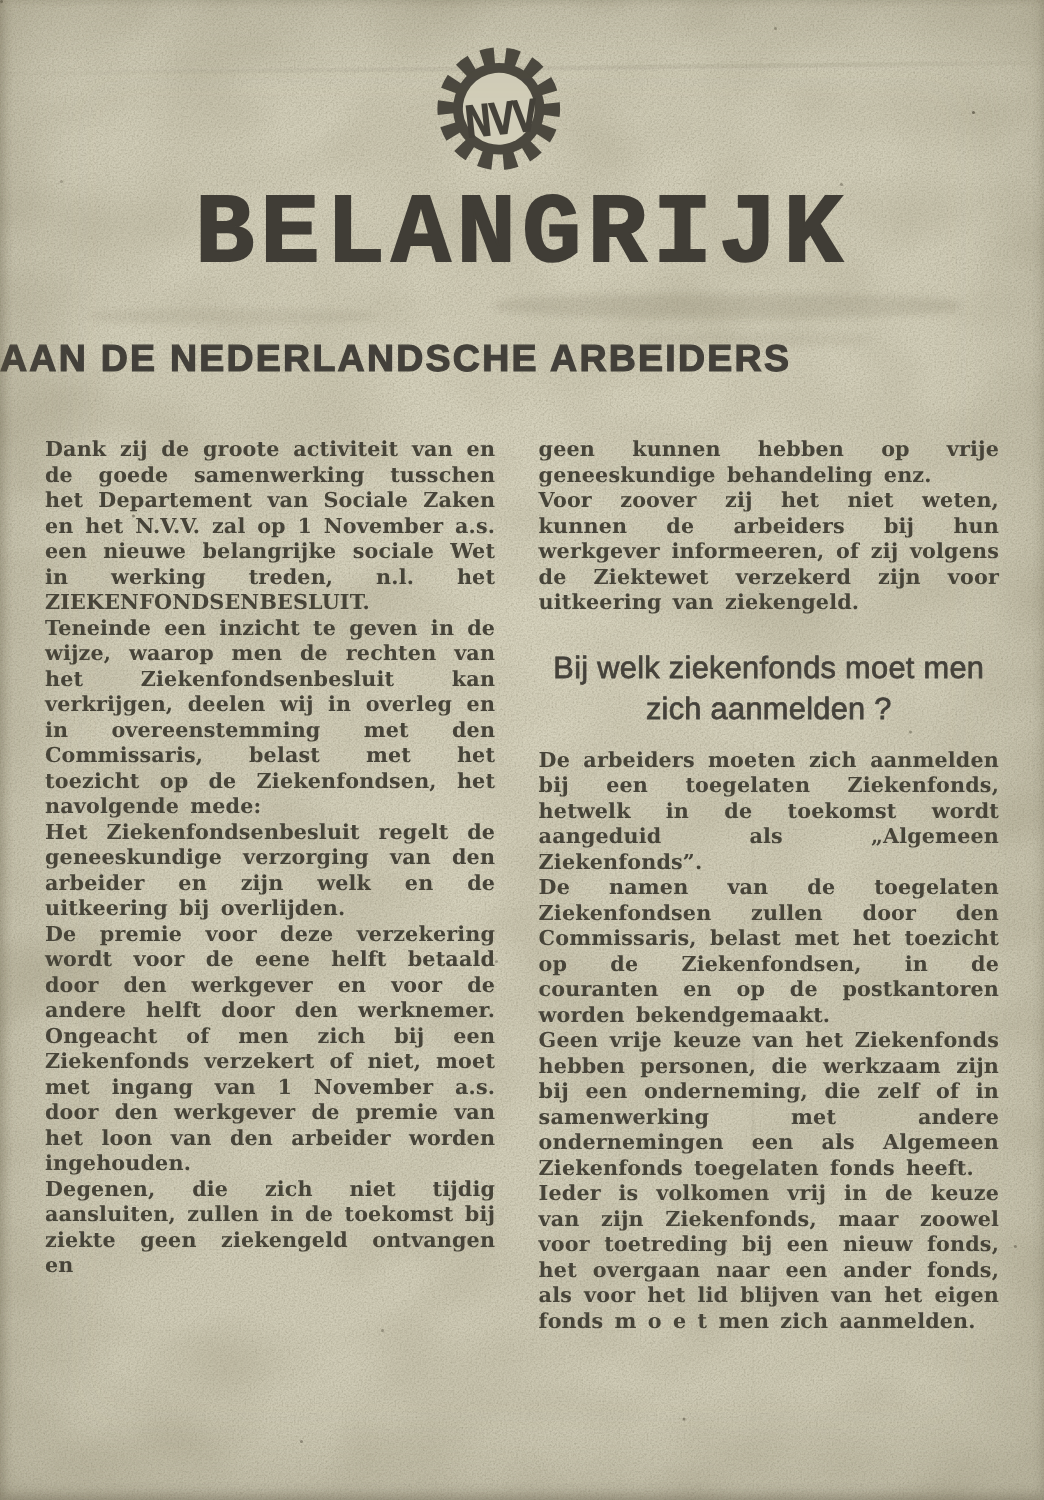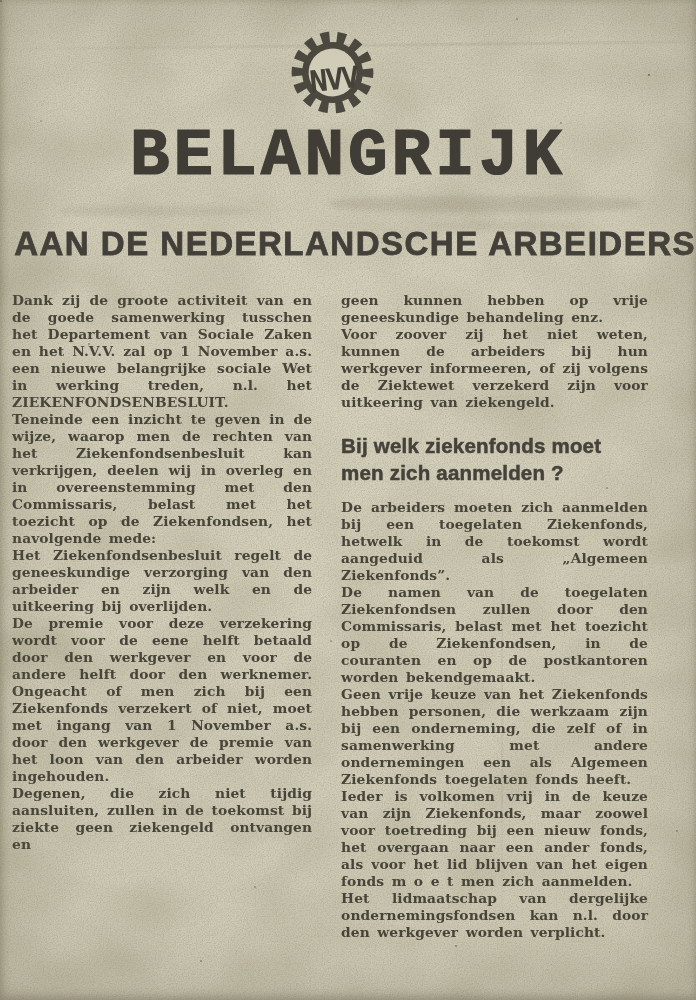--- a/index.html
+++ b/index.html
@@ -21,40 +21,40 @@
   .gear-body{fill:#4b483f;}
   .gear-inner{fill:#d2ceb9;}
   .logo text{font-family:"DejaVu Sans", sans-serif;font-weight:bold;fill:#45423a;letter-spacing:-2px;}
 
   .title{
     position:absolute;top:124px;left:0;width:100%;margin:0;text-align:center;
     font-family:Liberation Mono, monospace;font-weight:bold;font-size:66px;line-height:1;
     letter-spacing:4px;color:#403d36;-webkit-text-stroke:1.2px #403d36;
   }
   .subtitle{
-    position:absolute;top:227px;left:0;width:100%;margin:0;text-align:right;
-    font-family:"Liberation Sans", sans-serif;font-weight:bold;font-size:33px;line-height:1;
+    position:absolute;top:227px;left:0;width:100%;margin:0;text-align:left;
+    font-family:"Liberation Sans", sans-serif;font-weight:bold;font-size:25px;line-height:1;
     letter-spacing:1.5px;color:#43403a;-webkit-text-stroke:0.8px #43403a;
   }
 
-  .columns{position:absolute;top:292px;left:12px;width:636px;display:flex;gap:29px;}
+  .columns{position:absolute;top:292px;left:30px;width:636px;display:flex;gap:29px;}
   .col{min-width:0;}
   .col-left{width:307px;}
   .col-right{width:314px;}
   .col p{
     margin:0;text-align:justify;
     font-size:13.8px;line-height:17px;font-weight:bold;
     word-spacing:2.6px;letter-spacing:0.1px;color:#474439;
     hyphens:auto;
   }
   .section-heading{
     margin:21px 0 13px 0;
-    font-family:"Liberation Sans", sans-serif;font-weight:bold;
+    font-family:"Liberation Sans", sans-serif;font-weight:normal;
     font-size:20.5px;line-height:27px;letter-spacing:0.2px;
-    color:#45423b;-webkit-text-stroke:0.5px #45423b;
+    color:#45423b;text-align:center;-webkit-text-stroke:0.5px #45423b;
   }
 
   .crease{position:absolute;pointer-events:none;background:linear-gradient(to bottom, rgba(96,90,70,.0), rgba(96,90,70,.35), rgba(96,90,70,.0));}
   .crease-h{left:0;top:44px;width:696px;height:3px;transform:rotate(-0.6deg);opacity:.35;
     background:linear-gradient(to right, rgba(96,90,70,.05), rgba(96,90,70,.22) 40%, rgba(96,90,70,.28) 80%, rgba(96,90,70,.08));}
   .crease-v{left:501px;top:430px;width:2px;height:560px;opacity:.25;}
   .ghost{position:absolute;pointer-events:none;filter:blur(2.5px);background:rgba(98,92,70,.14);border-radius:40%;}
   .ghost-1{left:330px;top:196px;width:310px;height:16px;}
   .ghost-2{left:60px;top:206px;width:190px;height:10px;opacity:.7;}
   .ghost-3{left:430px;top:222px;width:150px;height:9px;opacity:.6;}
@@ -118,19 +118,18 @@
       <div>
           <p>geen kunnen hebben op vrije geneeskundige behandeling enz.</p>
           <p>Voor zoover zij het niet weten, kunnen de arbeiders bij hun werkgever informeeren, of zij volgens de Ziektewet verzekerd zijn voor uitkeering van ziekengeld.</p>
         </div>
       <h3 class="section-heading">Bij welk ziekenfonds moet men zich aanmelden ?</h3>
       <div>
           <p>De arbeiders moeten zich aanmelden bij een toegelaten Ziekenfonds, hetwelk in de toekomst wordt aangeduid als „Algemeen Ziekenfonds”.</p>
           <p>De namen van de toegelaten Ziekenfondsen zullen door den Commissaris, belast met het toezicht op de Ziekenfondsen, in de couranten en op de postkantoren worden bekendgemaakt.</p>
           <p>Geen vrije keuze van het Ziekenfonds hebben personen, die werkzaam zijn bij een onderneming, die zelf of in samenwerking met andere ondernemingen een als Algemeen Ziekenfonds toegelaten fonds heeft.</p>
           <p>Ieder is volkomen vrij in de keuze van zijn Ziekenfonds, maar zoowel voor toetreding bij een nieuw fonds, het overgaan naar een ander fonds, als voor het lid blijven van het eigen fonds m o e t men zich aanmelden.</p>
-          <p>Het lidmaatschap van dergelijke ondernemingsfondsen kan n.l. door den werkgever worden verplicht.</p>
         </div>
     </div>
   </div>
 
   <div class="vignette"></div>
 </div>
 
 </body></html>

